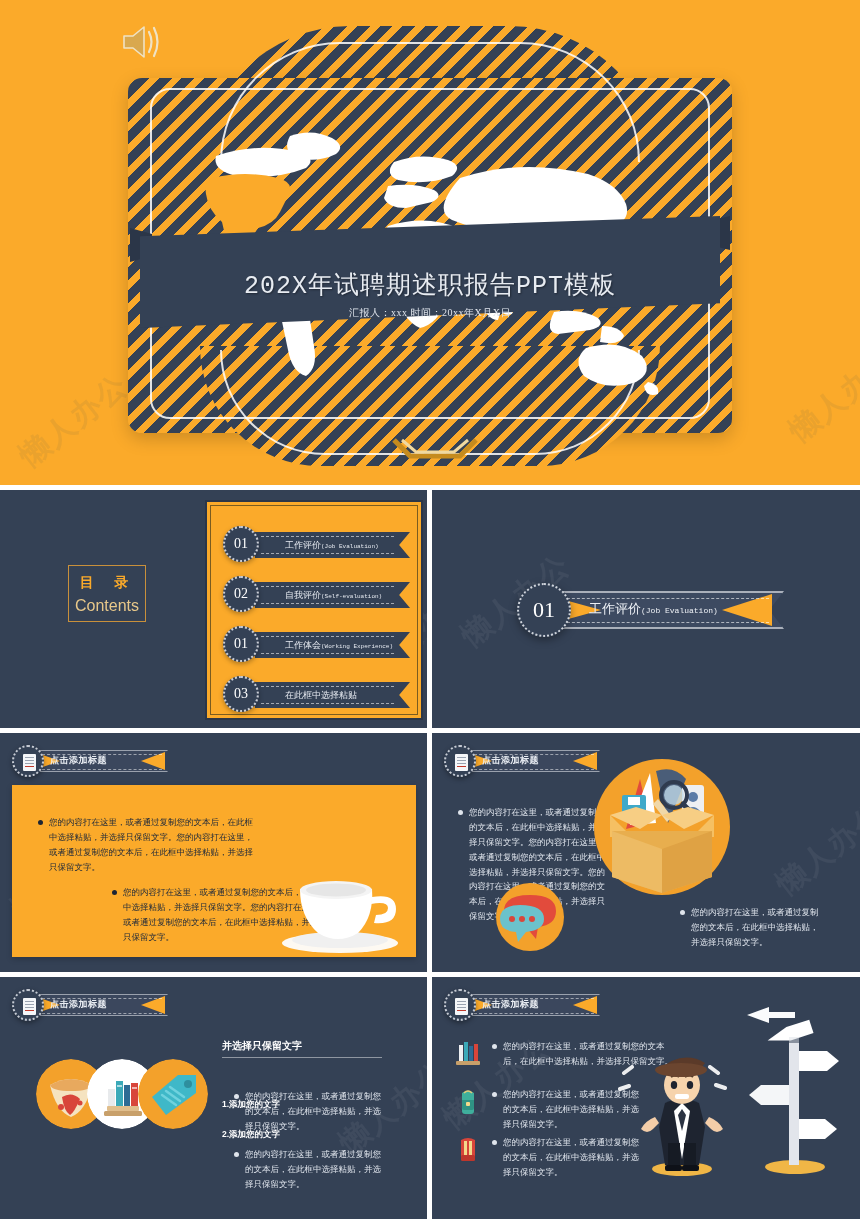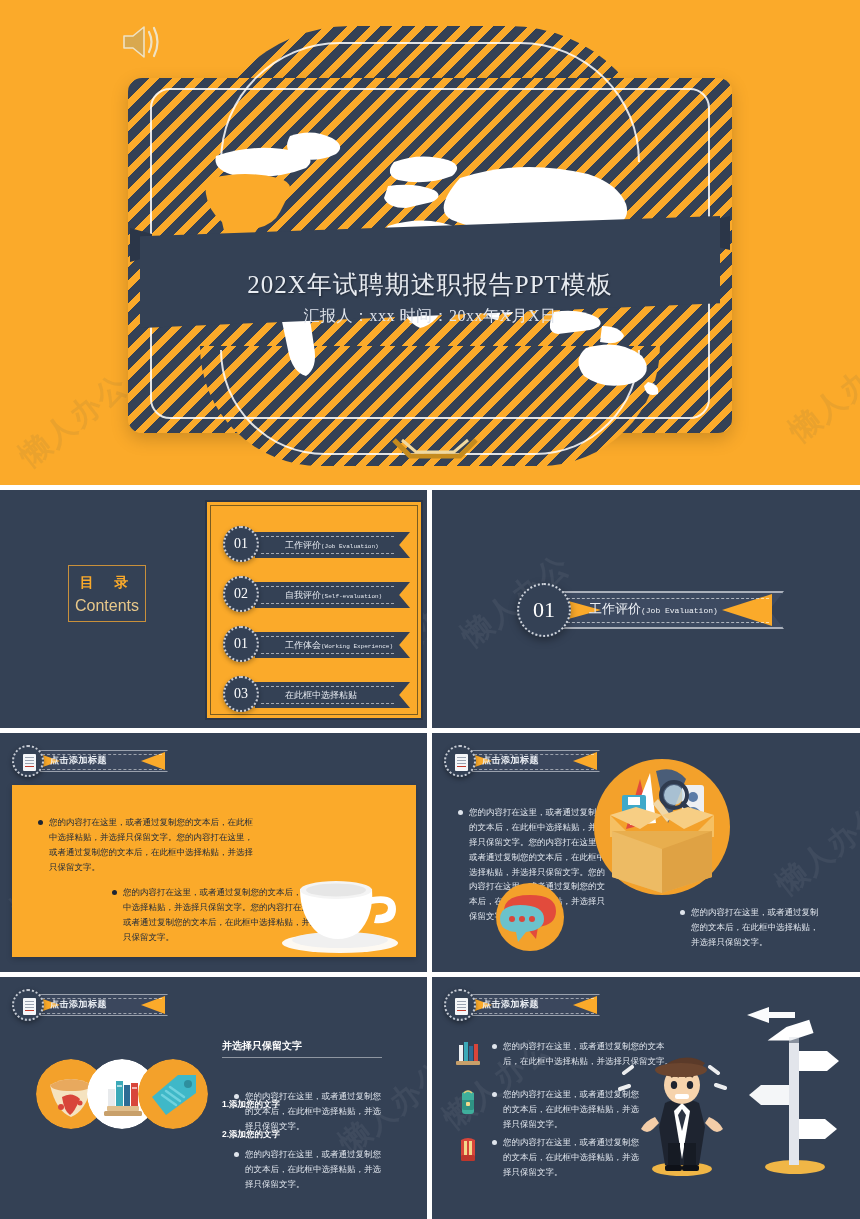--- a/index.html
+++ b/index.html
@@ -89,26 +89,26 @@
     position: absolute; left: 2px; top: 150px; width: 22px; height: 34px;
     background: #2b3648; clip-path: polygon(0 0, 100% 18%, 100% 82%, 0 100%);
   }
   .ribbon-tail-r {
     position: absolute; left: 578px; top: 138px; width: 24px; height: 34px;
     background: #2b3648; clip-path: polygon(0 18%, 100% 0, 100% 100%, 0 82%);
   }
   .title-main {
     position: absolute; left: 0; right: 0; top: 190px; text-align: center;
     color: #e8ecf2; font-size: 25px; letter-spacing: 1px;
-    font-family: Liberation Serif, serif;
+    font-family: Liberation Mono, monospace;
     text-shadow: 1px 1px 2px rgba(0,0,0,.4);
   }
   .title-sub {
     position: absolute; left: 0; right: 0; top: 228px; text-align: center;
-    color: #dfe4ec; font-size: 16px; letter-spacing: .5px;
+    color: #dfe4ec; font-size: 10px; letter-spacing: .5px;
     font-family: "Liberation Serif", "DejaVu Serif", serif;
   }
 
   
   .toc-box {
     position: absolute; left: 68px; top: 75px; width: 78px; height: 57px;
     border: 1px solid #C9903B; text-align: center; padding-top: 8px;
   }
   .toc-cn { color: #FBAA2A; font-size: 14px; font-weight: bold; letter-spacing: 6px; font-family: Liberation Mono, monospace; }
   .toc-en { color: #E8C88A; font-size: 16px; margin-top: 5px; }

